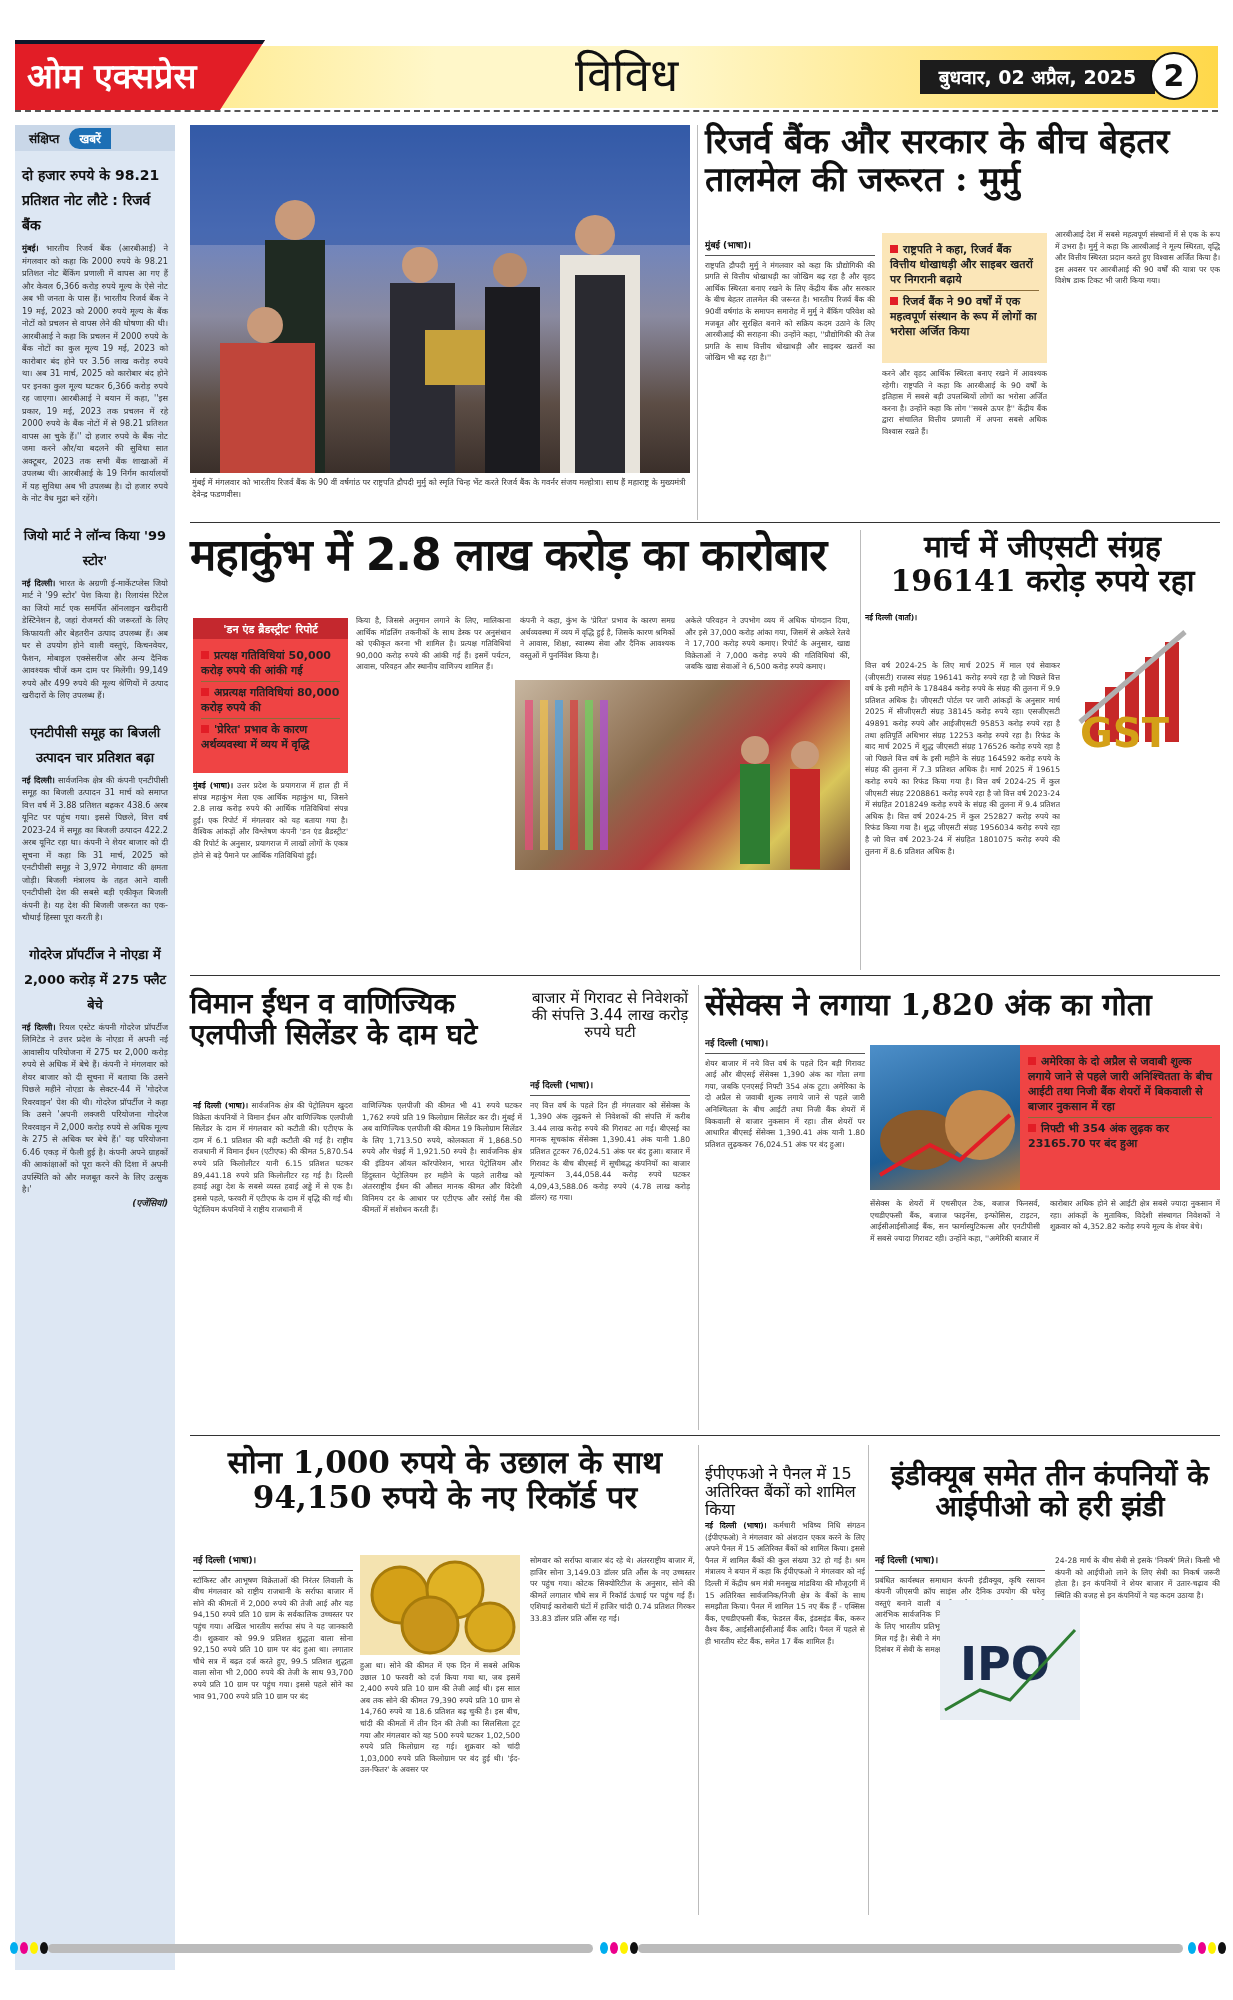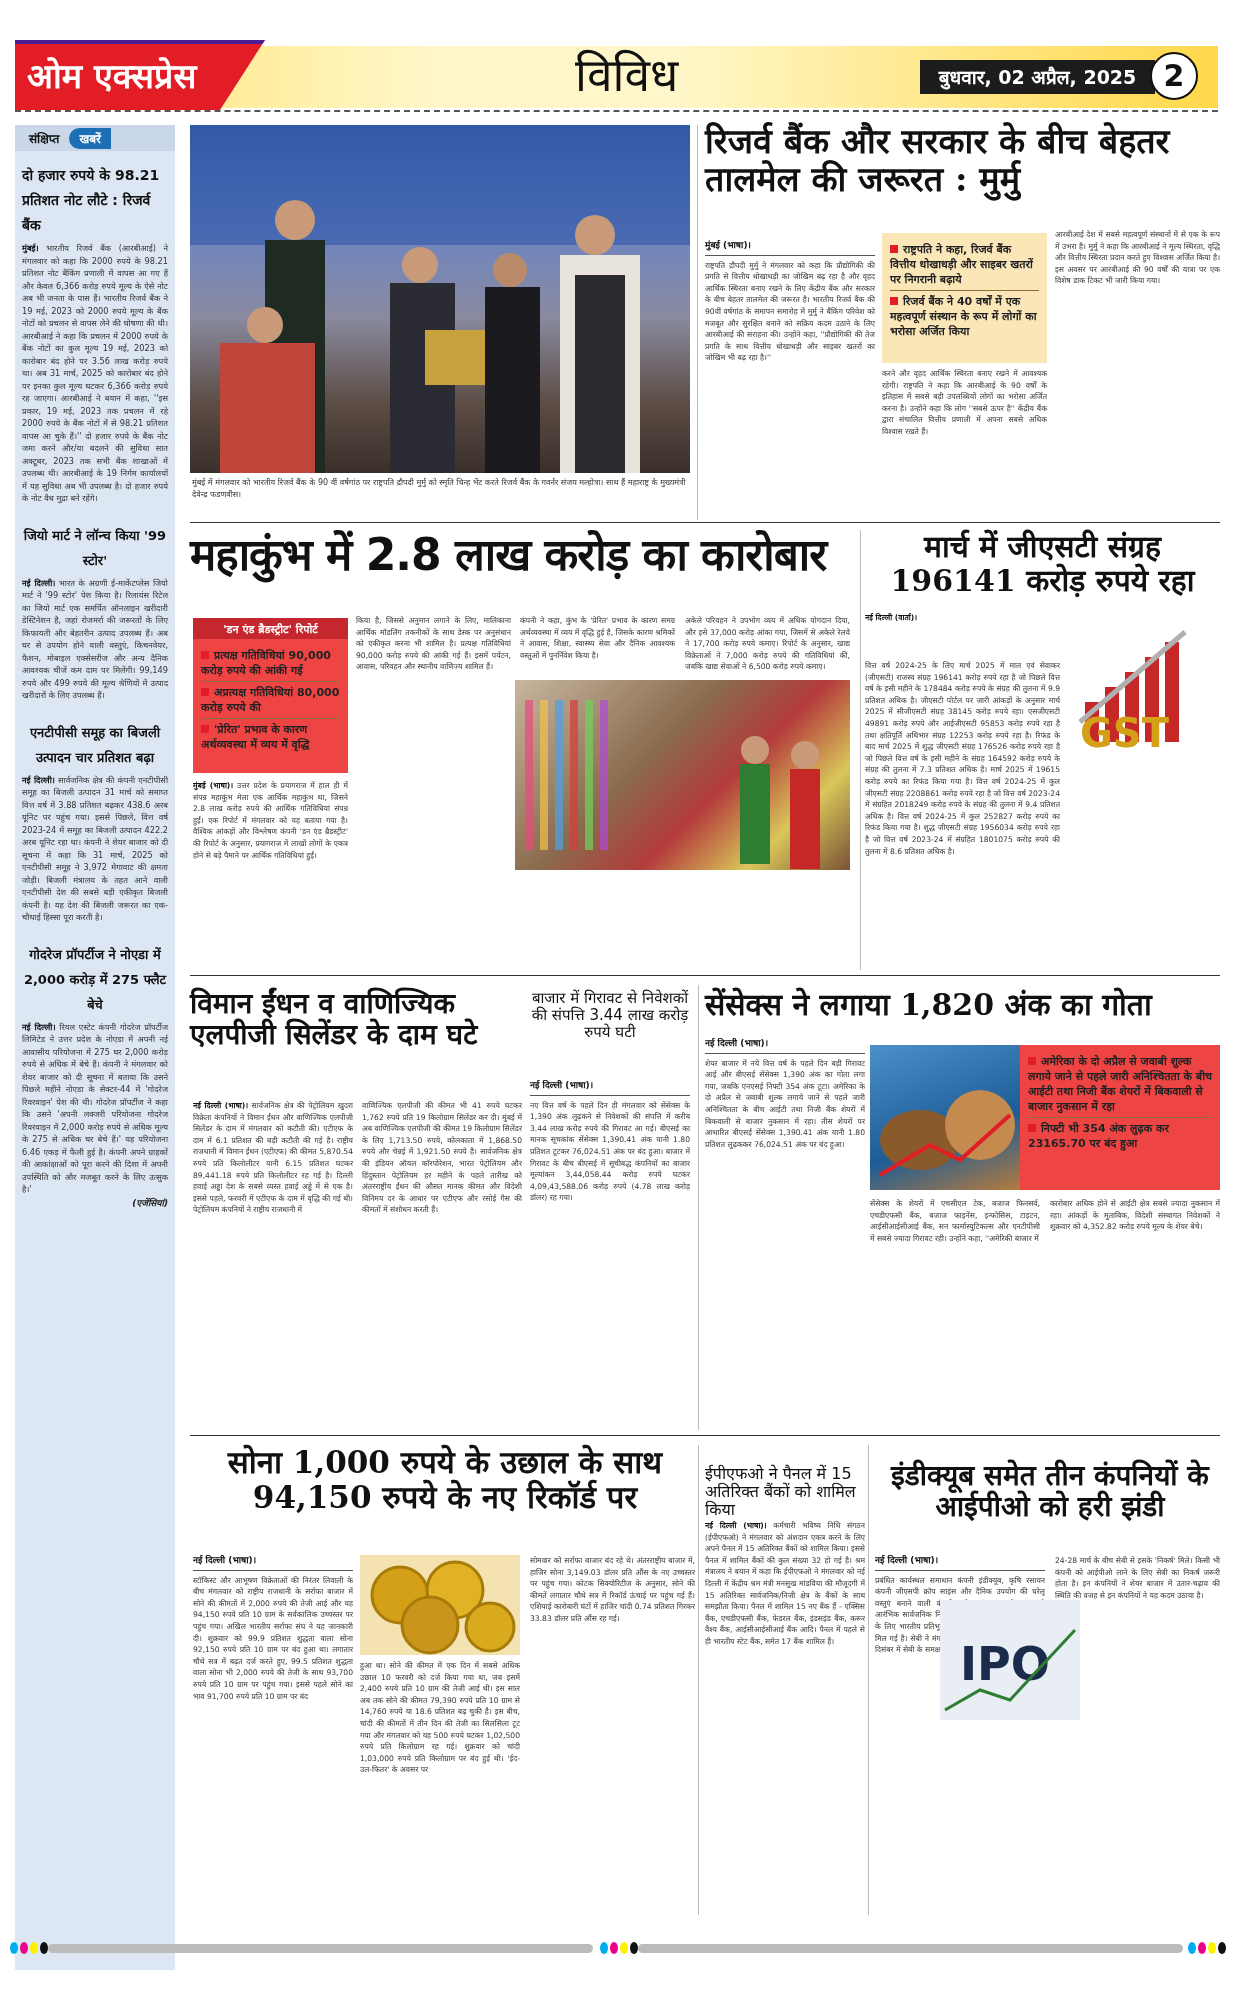--- a/index.html
+++ b/index.html
@@ -4,21 +4,21 @@
 <style>
   * { box-sizing: border-box; margin: 0; padding: 0; }
   html, body { width: 1233px; height: 2000px; background: #fff; overflow: hidden; }
   body { font-family: "DejaVu Sans", sans-serif; color: #222; position: relative; }
 
   
   .masthead { position: absolute; left: 15px; top: 40px; width: 1203px; height: 70px; }
   .mast-bar { position: absolute; left: 0; top: 6px; width: 1203px; height: 62px;
     background: linear-gradient(90deg, #ffe26a 0%, #fff7c9 35%, #fff7c9 55%, #ffd84a 100%); }
   .mast-logo { position: absolute; left: 0; top: 0; width: 250px; height: 70px; background: #e21d26;
-    clip-path: polygon(0 0, 100% 0, 82% 100%, 0 100%); border-top: 4px solid #4c1d95;
+    clip-path: polygon(0 0, 100% 0, 82% 100%, 0 100%); border-top: 4px solid #0f172a;
     color: #fff; font-family: "DejaVu Sans", sans-serif; font-weight: bold; font-size: 34px; line-height: 64px; padding-left: 12px; }
   .mast-section { position: absolute; left: 560px; top: 2px; font-size: 46px; font-family: "DejaVu Serif", serif; color: #111; }
   .mast-date { position: absolute; left: 905px; top: 20px; height: 34px; width: 235px; background: #1c1c1c; color: #fff;
     font-size: 19px; font-weight: bold; line-height: 34px; text-align: center; }
   .mast-page { position: absolute; left: 1135px; top: 12px; width: 48px; height: 48px; border-radius: 50%; background: #fff;
     border: 2px solid #111; font-size: 30px; font-weight: bold; text-align: center; line-height: 44px; color: #111; }
   .mast-rule { position: absolute; left: 15px; top: 110px; width: 1203px; border-top: 2px dashed #555; }
 
   
   .sidebar { position: absolute; left: 15px; top: 125px; width: 160px; height: 1845px; background: #dde7f3; }
@@ -111,31 +111,31 @@
 </div>
 <div class="caption" style="left:192px; top:477px; width:495px;">मुंबई में मंगलवार को भारतीय रिजर्व बैंक के 90 वीं वर्षगांठ पर राष्ट्रपति द्रौपदी मुर्मु को स्मृति चिन्ह भेंट करते रिजर्व बैंक के गवर्नर संजय मल्होत्रा। साथ हैं महाराष्ट्र के मुख्यमंत्री देवेन्द्र फडणवीस।</div>
 
 <div class="headline" style="left:705px; top:122px; width:515px; font-size:34px; font-family:'DejaVu Serif', serif;">रिजर्व बैंक और सरकार के बीच बेहतर तालमेल की जरूरत : मुर्मु</div>
 <div class="col-text" style="position:absolute; left:705px; top:240px; width:170px; height:270px;">
   <div class="dateline">मुंबई (भाषा)।</div>
   <span>राष्ट्रपति द्रौपदी मुर्मु ने मंगलवार को कहा कि प्रौद्योगिकी की प्रगति से वित्तीय धोखाधड़ी का जोखिम बढ़ रहा है और वृहद आर्थिक स्थिरता बनाए रखने के लिए केंद्रीय बैंक और सरकार के बीच बेहतर तालमेल की जरूरत है। भारतीय रिजर्व बैंक की 90वीं वर्षगांठ के समापन समारोह में मुर्मु ने बैंकिंग परिवेश को मजबूत और सुरक्षित बनाने को सक्रिय कदम उठाने के लिए आरबीआई की सराहना की। उन्होंने कहा, ''प्रौद्योगिकी की तेज प्रगति के साथ वित्तीय धोखाधड़ी और साइबर खतरों का जोखिम भी बढ़ रहा है।''</span>
 </div>
 <div class="hl-box" style="left:882px; top:233px; width:165px; height:130px; background:#fbe6b8;">
   <div class="hl-item"><span class="sq"></span><span>राष्ट्रपति ने कहा, रिजर्व बैंक वित्तीय धोखाधड़ी और साइबर खतरों पर निगरानी बढ़ाये</span></div>
-  <div class="hl-item"><span class="sq"></span><span>रिजर्व बैंक ने 40 वर्षों में एक महत्वपूर्ण संस्थान के रूप में लोगों का भरोसा अर्जित किया</span></div>
+  <div class="hl-item"><span class="sq"></span><span>रिजर्व बैंक ने 90 वर्षों में एक महत्वपूर्ण संस्थान के रूप में लोगों का भरोसा अर्जित किया</span></div>
 </div>
 <div class="col-text" style="position:absolute; left:882px; top:368px; width:165px; height:145px;">करने और वृहद आर्थिक स्थिरता बनाए रखने में आवश्यक रहेगी। राष्ट्रपति ने कहा कि आरबीआई के 90 वर्षों के इतिहास में सबसे बड़ी उपलब्धियों लोगों का भरोसा अर्जित करना है। उन्होंने कहा कि लोग ''सबसे ऊपर है'' केंद्रीय बैंक द्वारा संचालित वित्तीय प्रणाली में अपना सबसे अधिक विश्वास रखते हैं।</div>
 <div class="col-text" style="position:absolute; left:1055px; top:229px; width:165px; height:280px;">आरबीआई देश में सबसे महत्वपूर्ण संस्थानों में से एक के रूप में उभरा है। मुर्मु ने कहा कि आरबीआई ने मूल्य स्थिरता, वृद्धि और वित्तीय स्थिरता प्रदान करते हुए विश्वास अर्जित किया है। इस अवसर पर आरबीआई की 90 वर्षों की यात्रा पर एक विशेष डाक टिकट भी जारी किया गया।</div>
 
 <div class="hrule" style="left:190px; top:522px; width:1030px;"></div>
 
 <div class="headline" style="left:190px; top:530px; width:680px; font-size:44px; letter-spacing:-1px; white-space:nowrap;">महाकुंभ में 2.8 लाख करोड़ का कारोबार</div>
 <div class="hl-box" style="left:193px; top:618px; width:155px; height:155px;">
   <div class="hdr">'डन एंड ब्रैडस्ट्रीट' रिपोर्ट</div>
-  <div class="hl-item"><span class="sq"></span><span>प्रत्यक्ष गतिविधियां 90,000 करोड़ रुपये की आंकी गई</span></div>
+  <div class="hl-item"><span class="sq"></span><span>प्रत्यक्ष गतिविधियां 50,000 करोड़ रुपये की आंकी गई</span></div>
   <div class="hl-item"><span class="sq"></span><span>अप्रत्यक्ष गतिविधियां 80,000 करोड़ रुपये की</span></div>
   <div class="hl-item"><span class="sq"></span><span>'प्रेरित' प्रभाव के कारण अर्थव्यवस्था में व्यय में वृद्धि</span></div>
 </div>
 <div class="col-text" style="position:absolute; left:193px; top:780px; width:155px; height:190px;">
   <b>मुंबई (भाषा)।</b> <span>उत्तर प्रदेश के प्रयागराज में हाल ही में संपन्न महाकुंभ मेला एक आर्थिक महाकुंभ था, जिसने 2.8 लाख करोड़ रुपये की आर्थिक गतिविधियां संपन्न हुईं। एक रिपोर्ट में मंगलवार को यह बताया गया है। वैश्विक आंकड़ों और विश्लेषण कंपनी 'डन एंड ब्रैडस्ट्रीट' की रिपोर्ट के अनुसार, प्रयागराज में लाखों लोगों के एकत्र होने से बड़े पैमाने पर आर्थिक गतिविधियां हुईं।</span>
 </div>
 <div class="col-text" style="position:absolute; left:356px; top:615px; width:155px; height:355px;">किया है, जिससे अनुमान लगाने के लिए, मालिकाना आर्थिक मॉडलिंग तकनीकों के साथ डेस्क पर अनुसंधान को एकीकृत करना भी शामिल है। प्रत्यक्ष गतिविधियां 90,000 करोड़ रुपये की आंकी गई हैं। इसमें पर्यटन, आवास, परिवहन और स्थानीय वाणिज्य शामिल हैं।</div>
 <div class="col-text" style="position:absolute; left:520px; top:615px; width:155px; height:60px;">कंपनी ने कहा, कुंभ के 'प्रेरित' प्रभाव के कारण समग्र अर्थव्यवस्था में व्यय में वृद्धि हुई है, जिसके कारण श्रमिकों ने आवास, शिक्षा, स्वास्थ्य सेवा और दैनिक आवश्यक वस्तुओं में पुनर्निवेश किया है।</div>
 <div class="photo" style="left:515px; top:680px; width:335px; height:190px; background: linear-gradient(135deg,#c7b6a0,#8a6b4d 40%,#b33b3b 60%,#d9c65a 80%,#7a5236);">
   <svg width="335" height="190">

